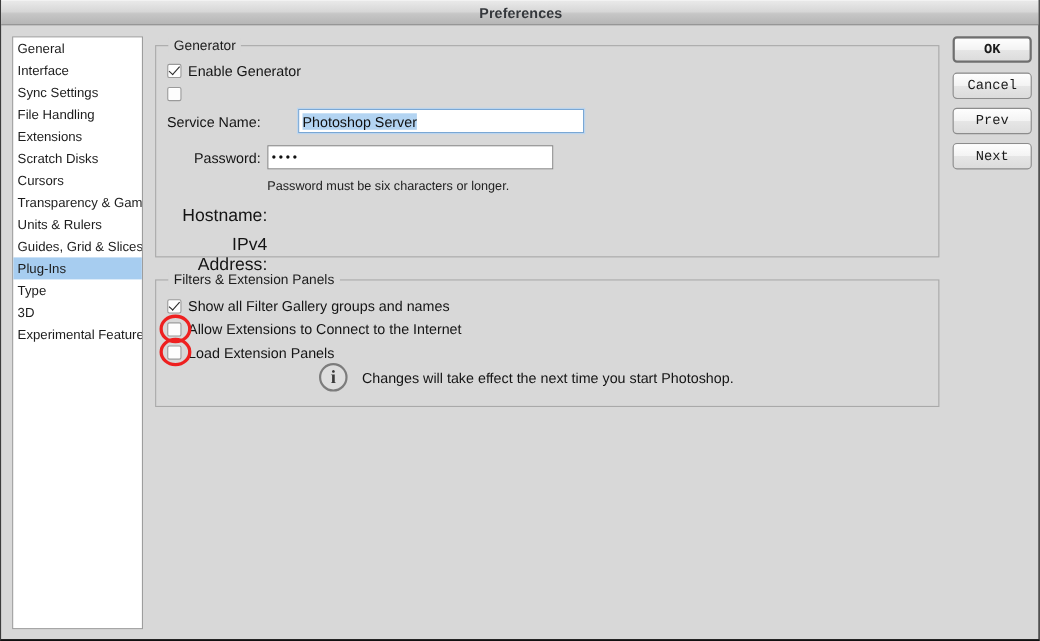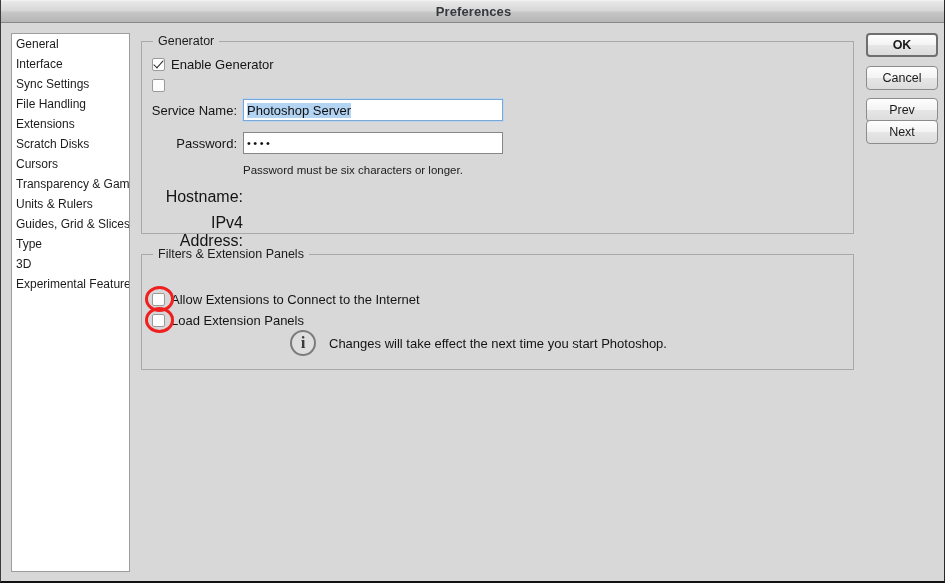--- a/index.html
+++ b/index.html
@@ -149,20 +149,21 @@
     font-size: 13px;
     color: #111;
     display: flex;
     align-items: center;
     padding: 0 3px;
     overflow: hidden;
   }
   .textfield.focused {
     border: 1px solid #7aa7d4;
     box-shadow: 0 0 0 1px #bcd6ef;
+    margin-left: 28px;
   }
   .sel-text {
     background: #b3d4f2;
     color: #101010;
   }
   .dots {
     letter-spacing: 2.5px;
     font-size: 11px;
     color: #111;
   }
@@ -215,21 +216,21 @@
     height: 24px;
     box-sizing: border-box;
     background: linear-gradient(to bottom, #fefefe 0%, #f3f3f3 50%, #e6e6e6 51%, #dcdcdc 100%);
     border: 1px solid #8c8c8c;
     border-radius: 4px;
     font-size: 12.5px;
     color: #1b1b1b;
     display: flex;
     align-items: center;
     justify-content: center;
-    font-family: Liberation Sans, sans-serif;
+    font-family: Liberation Mono, monospace;
   }
   .btn.default {
     border: 2px solid #6f6f6f;
     font-weight: bold;
   }
   
   .annot-circle {
     position: absolute;
     border: 3px solid #ee2020;
     border-radius: 50%;
@@ -250,20 +251,21 @@
       <div class="side-item">General</div>
       <div class="side-item">Interface</div>
       <div class="side-item">Sync Settings</div>
       <div class="side-item">File Handling</div>
       <div class="side-item">Extensions</div>
       <div class="side-item">Scratch Disks</div>
       <div class="side-item">Cursors</div>
       <div class="side-item">Transparency &amp; Gamut</div>
       <div class="side-item">Units &amp; Rulers</div>
       <div class="side-item">Guides, Grid &amp; Slices</div>
+      <div class="side-item selected">Plug-Ins</div>
       <div class="side-item">Type</div>
       <div class="side-item">3D</div>
       <div class="side-item">Experimental Features</div>
     </div>
 
   <div class="groupbox" id="gb-generator">
     <div class="legend">Generator</div>
   </div>
 
   <div class="cbrow" style="left:151px; top:57px;">
@@ -291,20 +293,24 @@
 
   <div class="hint" style="left:242px; top:164px;">Password must be six characters or longer.</div>
 
   <div class="plainlabel" style="left:146px; top:188px;">Hostname:</div>
   <div class="plainlabel" style="left:146px; top:214px;">IPv4 Address:</div>
 
   <div class="groupbox" id="gb-filters">
     <div class="legend">Filters &amp; Extension Panels</div>
   </div>
 
+  <div class="cbrow" style="left:151px; top:271px;">
+    <span class="cbox checked"></span>
+    <span class="cblabel">Show all Filter Gallery groups and names</span>
+  </div>
 
   <div class="cbrow" style="left:151px; top:292px;">
     <span class="cbox"></span>
     <span class="cblabel">Allow Extensions to Connect to the Internet</span>
   </div>
 
   <div class="cbrow" style="left:151px; top:313px;">
     <span class="cbox"></span>
     <span class="cblabel">Load Extension Panels</span>
   </div>
@@ -313,15 +319,15 @@
   <div class="annot-circle" style="left:144px; top:307px; width:29px; height:26px;"></div>
 
   <div id="infonote">
     <span class="info-icon">i</span>
     <span class="note-text">Changes will take effect the next time you start Photoshop.</span>
   </div>
 
   <div class="btn default" style="left:865px; top:33px;">OK</div>
   <div class="btn" style="left:865px; top:66px;">Cancel</div>
   <div class="btn" style="left:865px; top:98px;">Prev</div>
-  <div class="btn" style="left:865px; top:120px;">Next</div>
+  <div class="btn" style="left:865px; top:130px;">Next</div>
 
 </div>
 
 </body></html>

